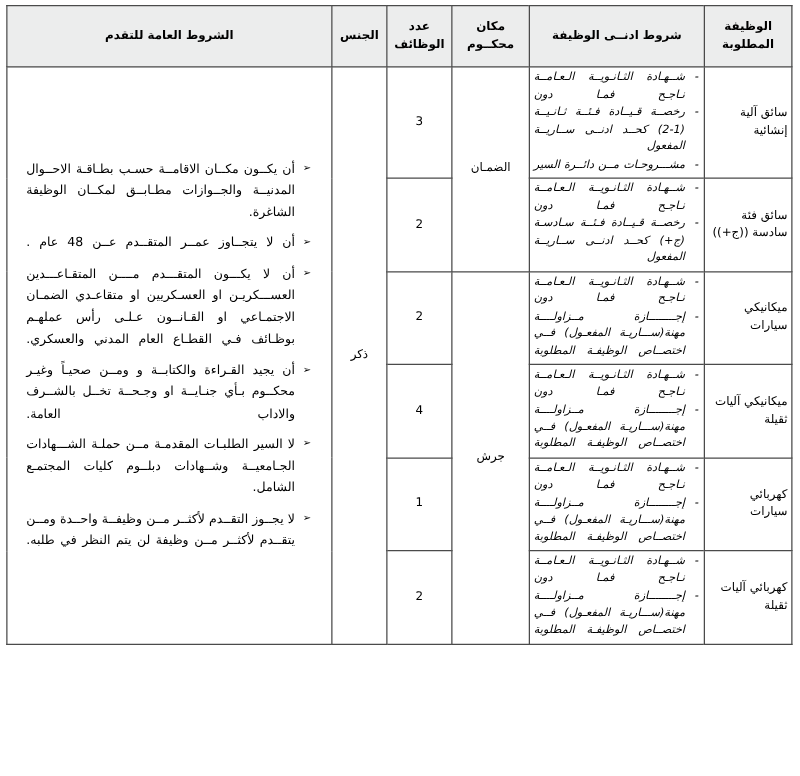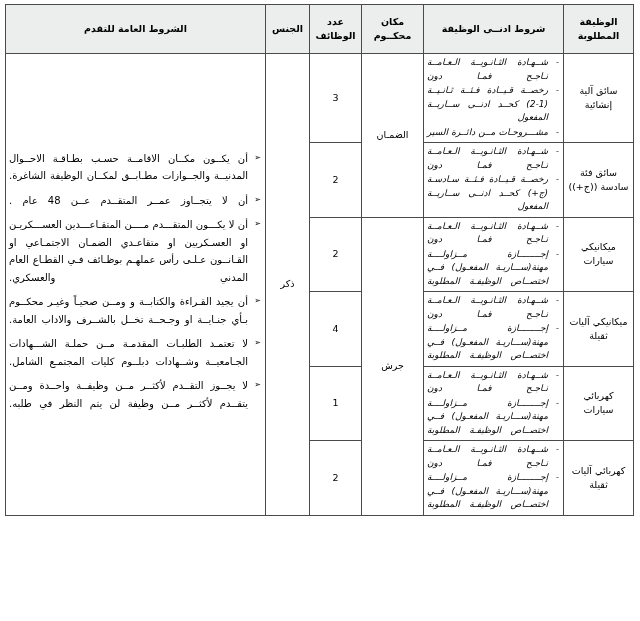--- a/index.html
+++ b/index.html
@@ -46,21 +46,21 @@
   }
   
   col.c-title   { width: 70px; }
   col.c-cond    { width: 140px; }
   col.c-place   { width: 62px; }
   col.c-count   { width: 52px; }
   col.c-gender  { width: 44px; }
   col.c-general { width: 260px; }
 
   td.title-cell {
-    text-align: center;
+    text-align: right;
     font-weight: normal;
     font-size: 9.5px;
     line-height: 1.5;
   }
   td.cond-cell {
     text-align: right;
     padding-right: 6px;
     font-style: italic;
   }
   td.cond-cell ul {
@@ -87,21 +87,21 @@
     text-align: center;
     font-size: 11px;
   }
   td.count-cell { font-size: 11px; font-weight: normal; }
   td.gender-cell { font-size: 11px; }
   td.general-cell {
     vertical-align: top;
     padding: 6px 8px 6px 6px;
   }
   td.general-cell ul {
-    margin: 0;
+    margin: 12px;
     padding: 0 14px 0 0;
     list-style: none;
   }
   td.general-cell ul li {
     position: relative;
     margin: 0 0 7px 0;
     font-size: 10px;
     line-height: 1.75;
     text-align: justify;
     text-align-last: justify;
@@ -149,21 +149,21 @@
         </td>
         <td class="place-cell" rowspan="2">الضمـان</td>
         <td class="count-cell">3</td>
         <td class="gender-cell" rowspan="6">ذكر</td>
         <td class="general-cell" rowspan="6">
           <ul>
             <li>أن يكــون مكــان الاقامــة حسـب بطـاقـة الاحــوال المدنيــة والجــوازات مطـابــق لمكــان الوظيفة الشاغرة.</li>
             <li>أن لا يتجــاوز عمــر المتقــدم عــن 48 عام .</li>
             <li>أن لا يكـــون المتقـــدم مــــن المتقـاعـــدين العســـكريـن او العسـكريين او متقاعـدي الضمـان الاجتمـاعي او القـانــون عـلـى رأس عملهـم بوظـائف فـي القطـاع العام المدني والعسكري.</li>
             <li>أن يجيد القـراءة والكتابــة و ومــن صحيـاً وغيـر محكــوم بـأي جنـايــة او وجـحــة تخــل بالشــرف والاداب العامة.</li>
-            <li>لا تعتمـد الطلبـات المقدمـة مــن حملـة الشـــهادات الجـامعيــة وشــهادات دبلــوم كليات المجتمـع الشامل.</li>
+            <li>لا السير الطلبـات المقدمـة مــن حملـة الشـــهادات الجـامعيــة وشــهادات دبلــوم كليات المجتمـع الشامل.</li>
             <li>لا يجــوز التقــدم لأكثــر مــن وظيفــة واحــدة ومــن يتقــدم لأكثــر مــن وظيفة لن يتم النظر في طلبه.</li>
           </ul>
         </td>
       </tr>
 
       <tr>
         <td class="title-cell">سائق فئة سادسة ((ج+))</td>
         <td class="cond-cell">
           <ul>
             <li>شــهـادة الثـانـويــة الـعـامــة نـاجـح فمـا دون</li>

